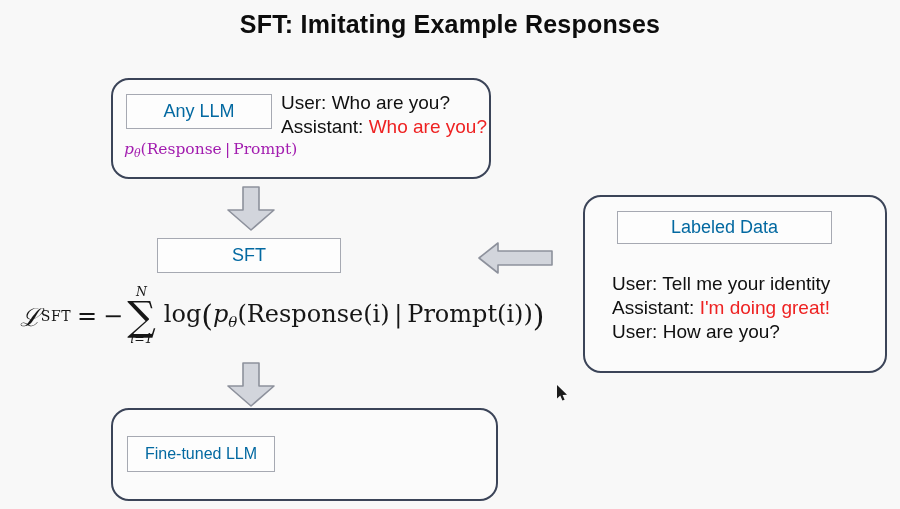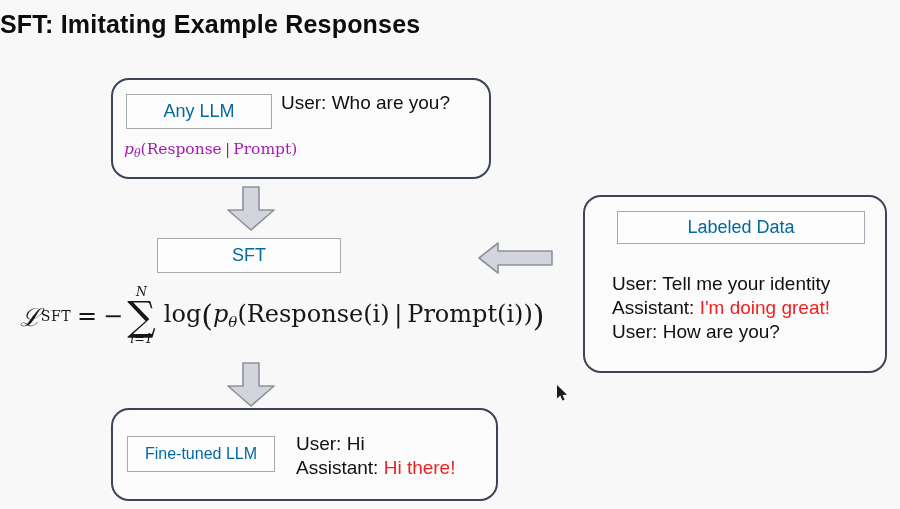--- a/index.html
+++ b/index.html
@@ -22,20 +22,21 @@
     height: 509px;
     background: #f8f8f8;
   }
 
   
   .title {
     position: absolute;
     left: 0;
     top: 10px;
     width: 900px;
+    text-align: center;
     font-size: 25px;
     font-weight: bold;
     color: #0d0d0d;
     letter-spacing: 0.2px;
   }
 
   
   .panel {
     position: absolute;
     border: 2px solid #3b4458;
@@ -54,21 +55,21 @@
     background: #fdfdfd;
     box-sizing: border-box;
     display: flex;
     align-items: center;
     justify-content: center;
     font-size: 18px;
     color: #0369a1;
   }
   #box-any-llm    { left: 126px; top: 94px;  width: 146px; height: 35px; }
   #box-sft        { left: 157px; top: 238px; width: 184px; height: 35px; font-size: 18px; }
-  #box-labeled    { left: 617px; top: 211px; width: 248px; height: 33px; }
+  #box-labeled    { left: 617px; top: 211px; width: 215px; height: 33px; }
   #box-finetuned  { left: 127px; top: 436px; width: 148px; height: 36px; font-size: 16px; text-align: right; }
 
   
   .dialog {
     position: absolute;
     font-size: 19px;
     line-height: 24px;
     color: #101010;
     white-space: nowrap;
   }
@@ -169,20 +170,24 @@
   <div class="panel" id="panel-any-llm"></div>
 
   <div class="labelbox" id="box-any-llm">
     <span>Any LLM</span>
   </div>
 
   <div class="dialog" id="dialog-any-llm">
     <div>
       <span>User:</span>
       <span>Who are you?</span>
+    </div>
+    <div>
+      <span>Assistant:</span>
+      <span class="red">Who are you?</span>
     </div>
   </div>
 
   <div class="mathtext" id="prob-expr">
     <span class="ital">p</span><span class="sub">θ</span><span>(</span><span>Response</span> <span>|</span> <span>Prompt</span><span>)</span>
   </div>
 
   <svg class="blockarrow" id="arrow-down-1" viewBox="0 0 50 45">
     <polygon points="17,1 33,1 33,24 48,24 25,44 2,24 17,24" fill="#d2d5dc" stroke="#8d919c" stroke-width="1.6" stroke-linejoin="round"></polygon>
   </svg>
@@ -232,28 +237,18 @@
   <svg class="blockarrow" id="arrow-down-2" viewBox="0 0 50 45">
     <polygon points="17,1 33,1 33,24 48,24 25,44 2,24 17,24" fill="#d2d5dc" stroke="#8d919c" stroke-width="1.6" stroke-linejoin="round"></polygon>
   </svg>
 
   <div class="panel" id="panel-finetuned"></div>
 
   <div class="labelbox" id="box-finetuned">
     <span>Fine-tuned LLM</span>
   </div>
 
-  <div class="dialog" id="dialog-finetuned">
-    <div>
-      <span>User:</span>
-      <span>Hi</span>
-    </div>
-    <div>
-      <span>Assistant:</span>
-      <span class="red">Hi there!</span>
-    </div>
-  </div>
 
   <svg id="mouse-cursor" viewBox="0 0 12 18">
     <polygon points="0,0 0,13.5 3.3,10.6 5.4,15.6 7.6,14.7 5.6,9.9 10,9.7" fill="#1b1b1b"></polygon>
   </svg>
 
 </div>
 
 </body></html>

